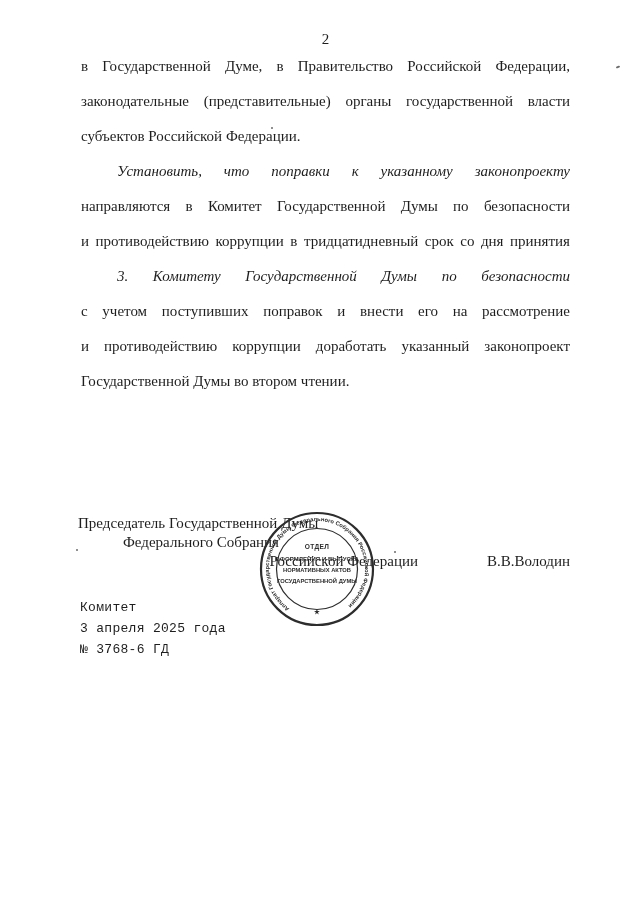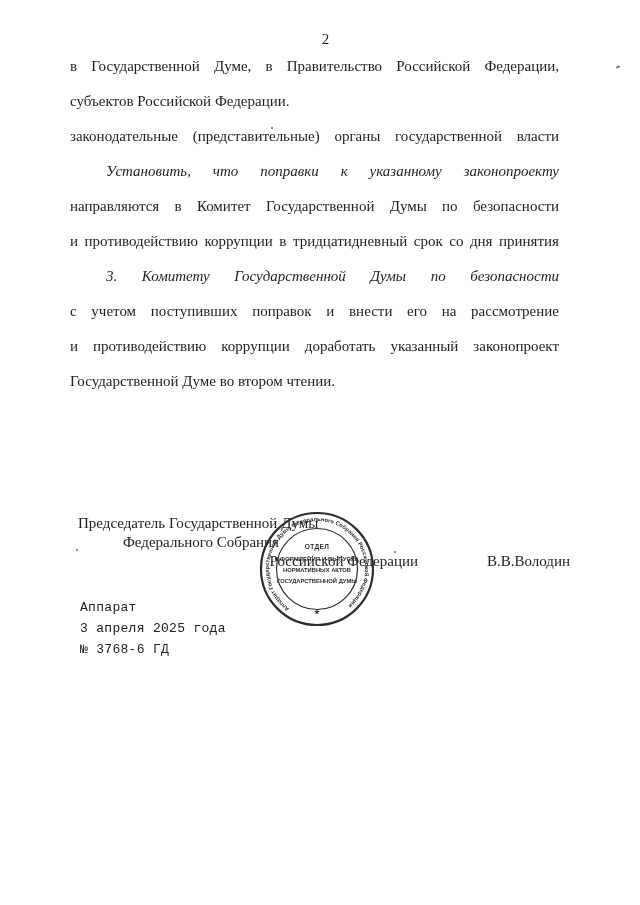--- a/index.html
+++ b/index.html
@@ -18,21 +18,21 @@
   
   .page-number {
     position: absolute;
     left: 81px; width: 489px; top: 31px;
     text-align: center;
     font-size: 15px;
   }
   
   .body-text {
     position: absolute;
-    left: 70px; top: 49px; width: 489px;
+    left: 81px; top: 49px; width: 489px;
     font-size: 15px;
   }
   .line {
     height: 35px;
     line-height: 35px;
     white-space: normal;
   }
   .line.just {
     text-align: justify;
     text-align-last: justify;
@@ -95,29 +95,29 @@
 </style>
 </head>
 <body>
 
 <div class="page">
 
   <div class="page-number">2</div>
 
   <div class="body-text">
       <div class="line just">в&nbsp;Государственной Думе, в Правительство Российской Федерации,</div>
+      <div class="line just">законодательные (представительные) органы государственной власти</div>
       <div class="line">субъектов Российской Федерации.</div>
-      <div class="line just">законодательные (представительные) органы государственной власти</div>
       <div class="line just ind">Установить, что поправки к указанному законопроекту</div>
       <div class="line just">направляются в Комитет Государственной Думы по безопасности</div>
       <div class="line just">и противодействию коррупции в тридцатидневный срок со дня принятия</div>
       <div class="line just ind">3.&nbsp;Комитету Государственной Думы по безопасности</div>
       <div class="line just">с учетом поступивших поправок и внести его на рассмотрение</div>
       <div class="line just">и противодействию коррупции доработать указанный законопроект</div>
-      <div class="line">Государственной Думе во втором чтении.</div>
+      <div class="line">Государственной Думы во втором чтении.</div>
     </div>
 
   <div class="signature">
     <div class="sig-line l1">Председатель Государственной Думы</div>
     <div class="sig-line l2">Федерального Собрания</div>
     <div class="sig-line l3">Российской Федерации</div>
   </div>
   <div class="sig-name">В.В.Володин</div>
 
   <svg class="stamp" viewBox="0 0 120 120" aria-hidden="true">
@@ -130,21 +130,21 @@
       <textPath href="#ringPath" startOffset="0" textLength="238" lengthAdjust="spacingAndGlyphs">Аппарат Государственной Думы Федерального Собрания Российской Федерации</textPath>
     </text>
     <text class="ctr ctr1" x="60" y="40" text-anchor="middle">ОТДЕЛ</text>
     <text class="ctr" x="60" y="51.5" text-anchor="middle" textLength="84" lengthAdjust="spacingAndGlyphs">ОФОРМЛЕНИЯ И ВЫПУСКА</text>
     <text class="ctr" x="60" y="62.5" text-anchor="middle" textLength="68" lengthAdjust="spacingAndGlyphs">НОРМАТИВНЫХ АКТОВ</text>
     <text class="ctr" x="60" y="73.5" text-anchor="middle" textLength="80" lengthAdjust="spacingAndGlyphs">ГОСУДАРСТВЕННОЙ ДУМЫ</text>
     <text class="star" x="60" y="104.5" text-anchor="middle">★</text>
   </svg>
 
   <div class="footer">
-    <div>Аппарат</div>
+    <div>Комитет</div>
     <div>3 апреля 2025 года</div>
     <div>№ 3768-6 ГД</div>
   </div>
 
   <div class="speck s1"></div>
   <div class="speck s2"></div>
   <div class="speck s3"></div>
   <div class="speck s4"></div>
 
 </div>

